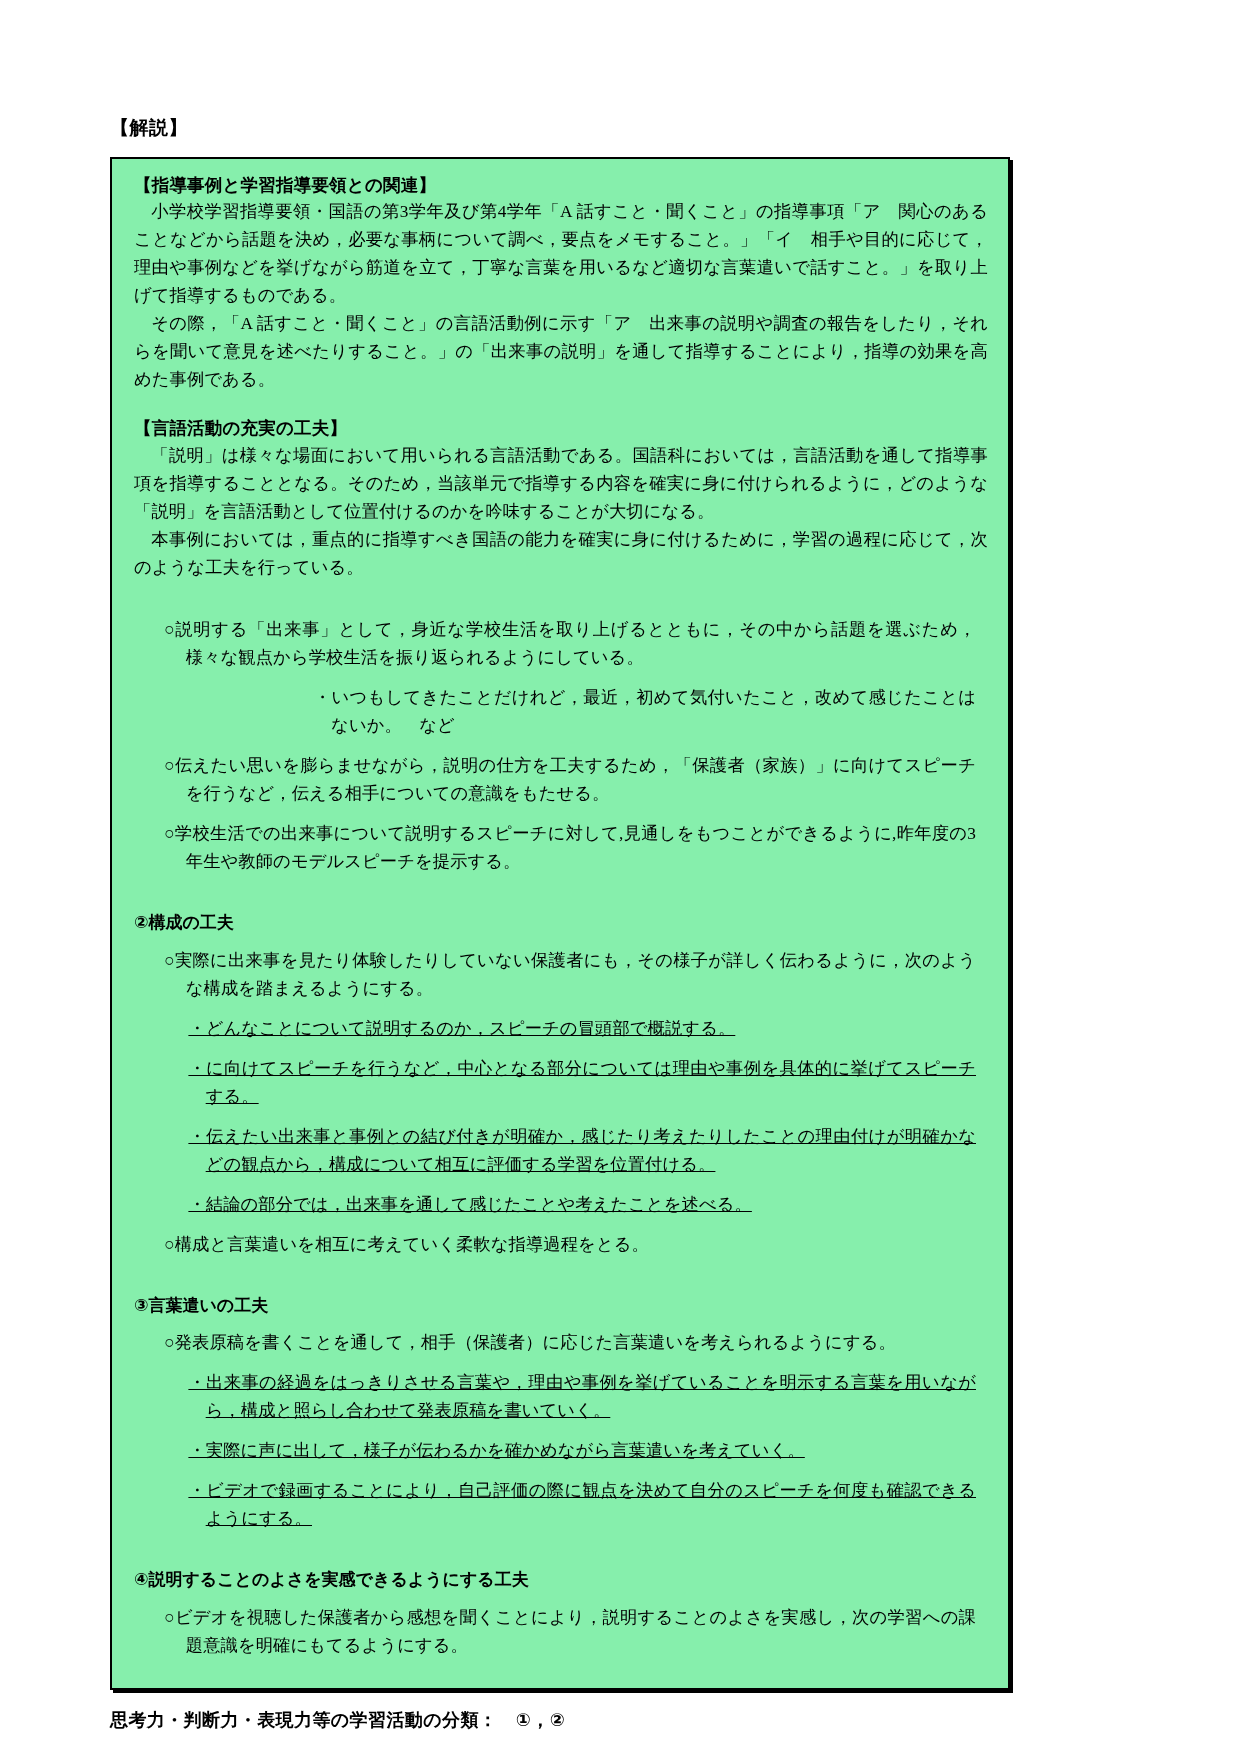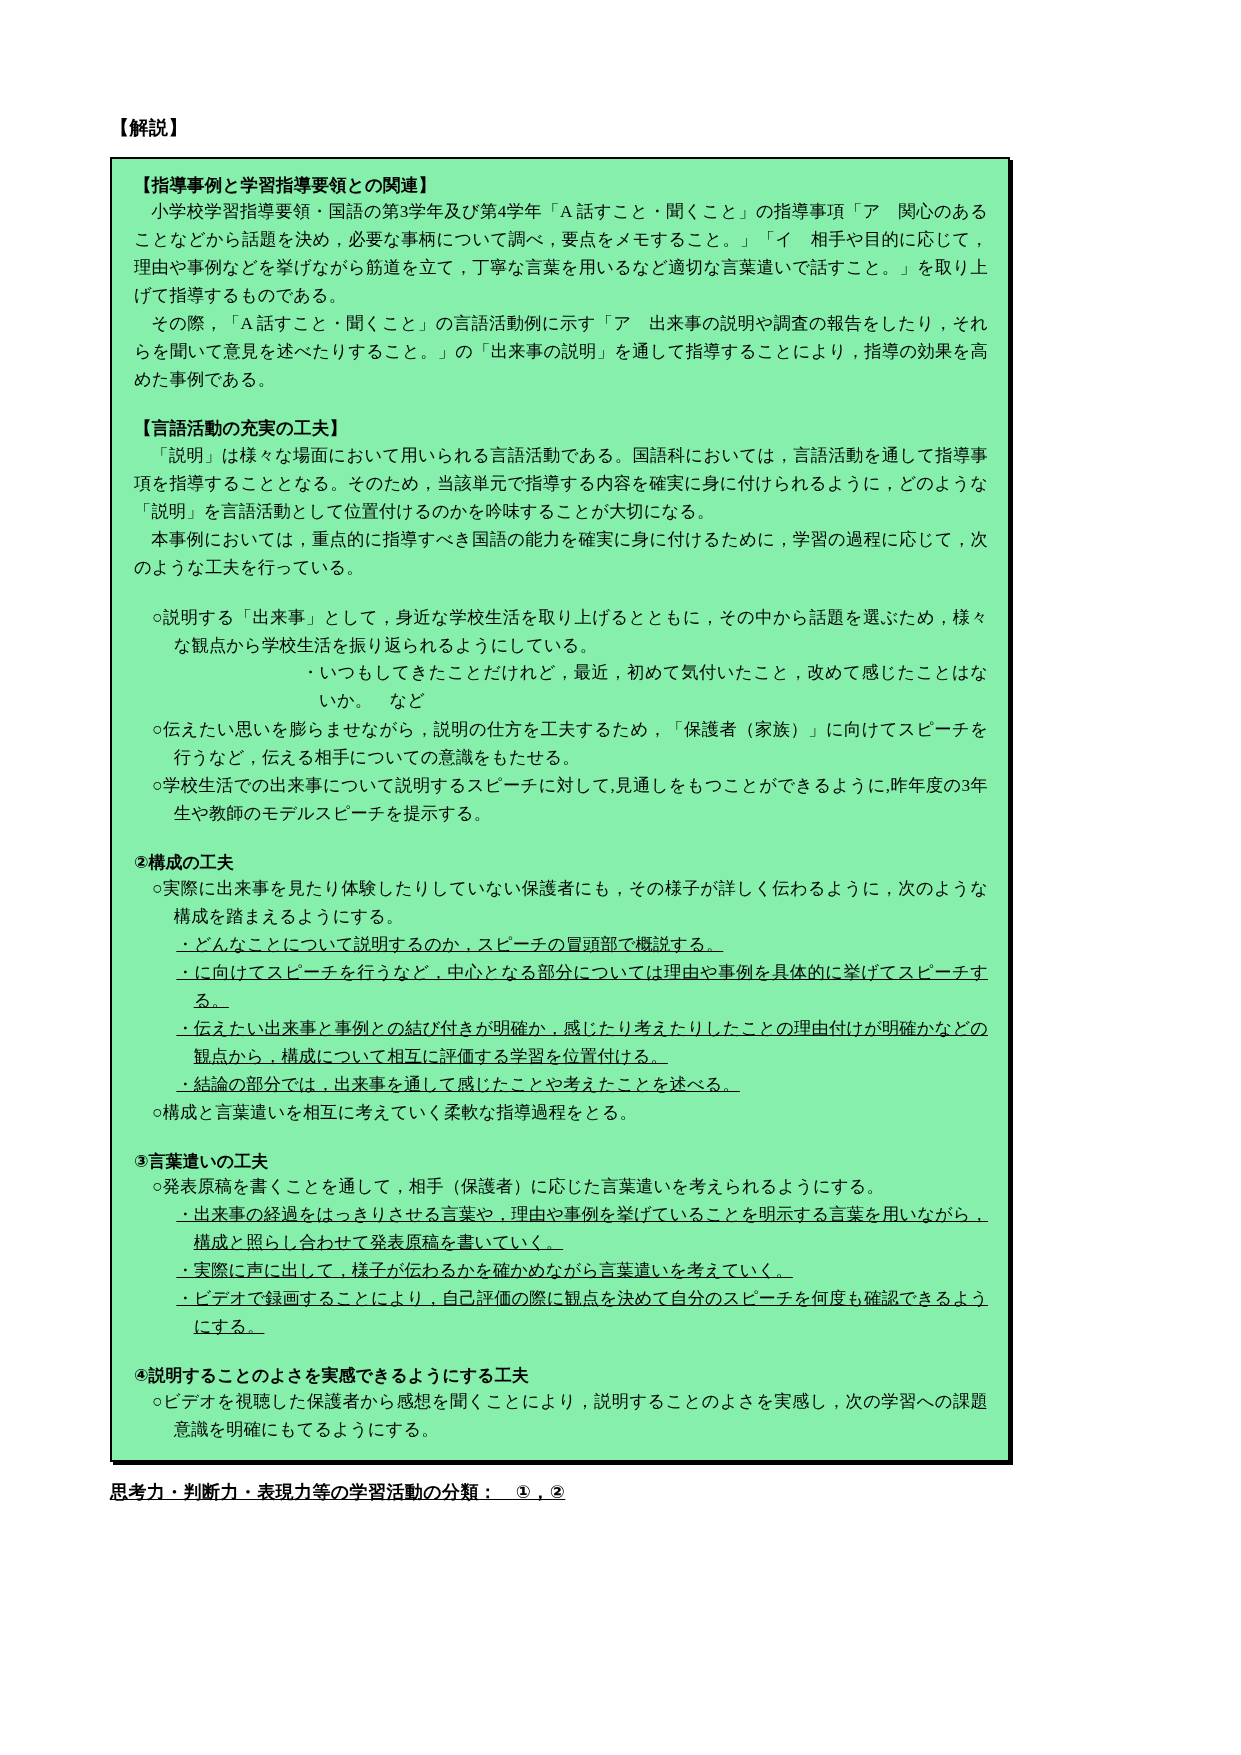--- a/index.html
+++ b/index.html
@@ -70,51 +70,49 @@
     text-align: justify;
     text-justify: inter-character;
     letter-spacing: 0.1px;
   }
   .para.indent1 { text-indent: 1em; }
 
   
   .bullet {
     font-size: 17.3px;
     line-height: 1.62;
-    margin: 0;
+    margin: 12px;
     text-align: justify;
     text-justify: inter-character;
     padding-left: 2.3em;
     text-indent: -1.25em;
     letter-spacing: 0.1px;
   }
   .bullet.dot {
     padding-left: 3.45em;
     text-indent: -1.0em;
     text-decoration: underline;
   }
   .bullet.deep {
     padding-left: 10.7em;
     text-indent: -1.0em;
-    font-family: Liberation Mono, monospace;
   }
   .bullet.kanten {
     padding-left: 10.7em;
     text-indent: -8.4em;
   }
 
   
   .footer-line {
     font-family: "DejaVu Sans", "Liberation Sans", sans-serif;
     font-weight: bold;
     font-size: 18px;
     letter-spacing: 0.4px;
     margin: 18px 0 0 0;
     white-space: nowrap;
-    text-decoration: underline;
   }
 </style>
 </head>
 <body>
 
 <div class="page">
 
   <div class="doc-label">【解説】</div>
 
   <div class="frame">

